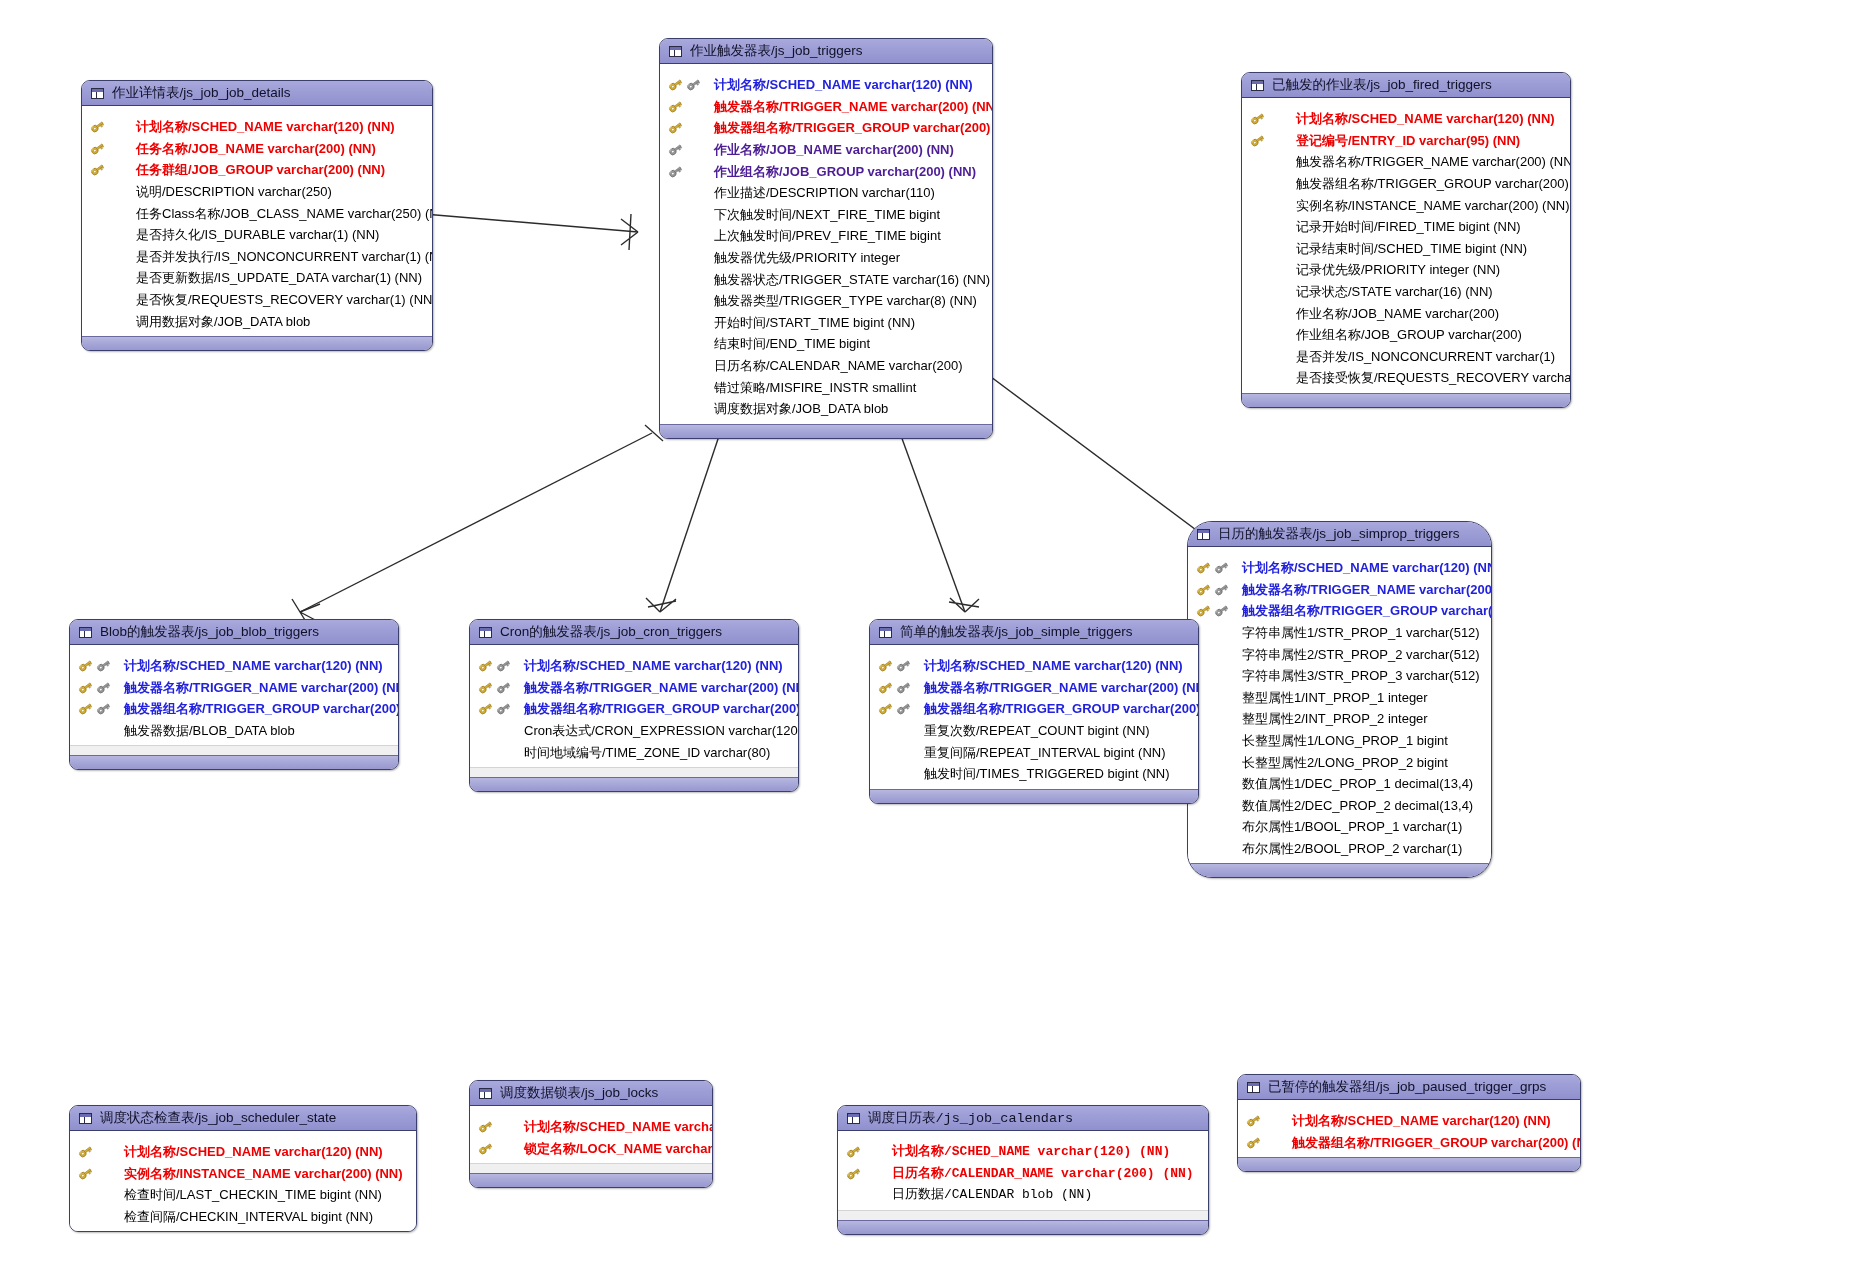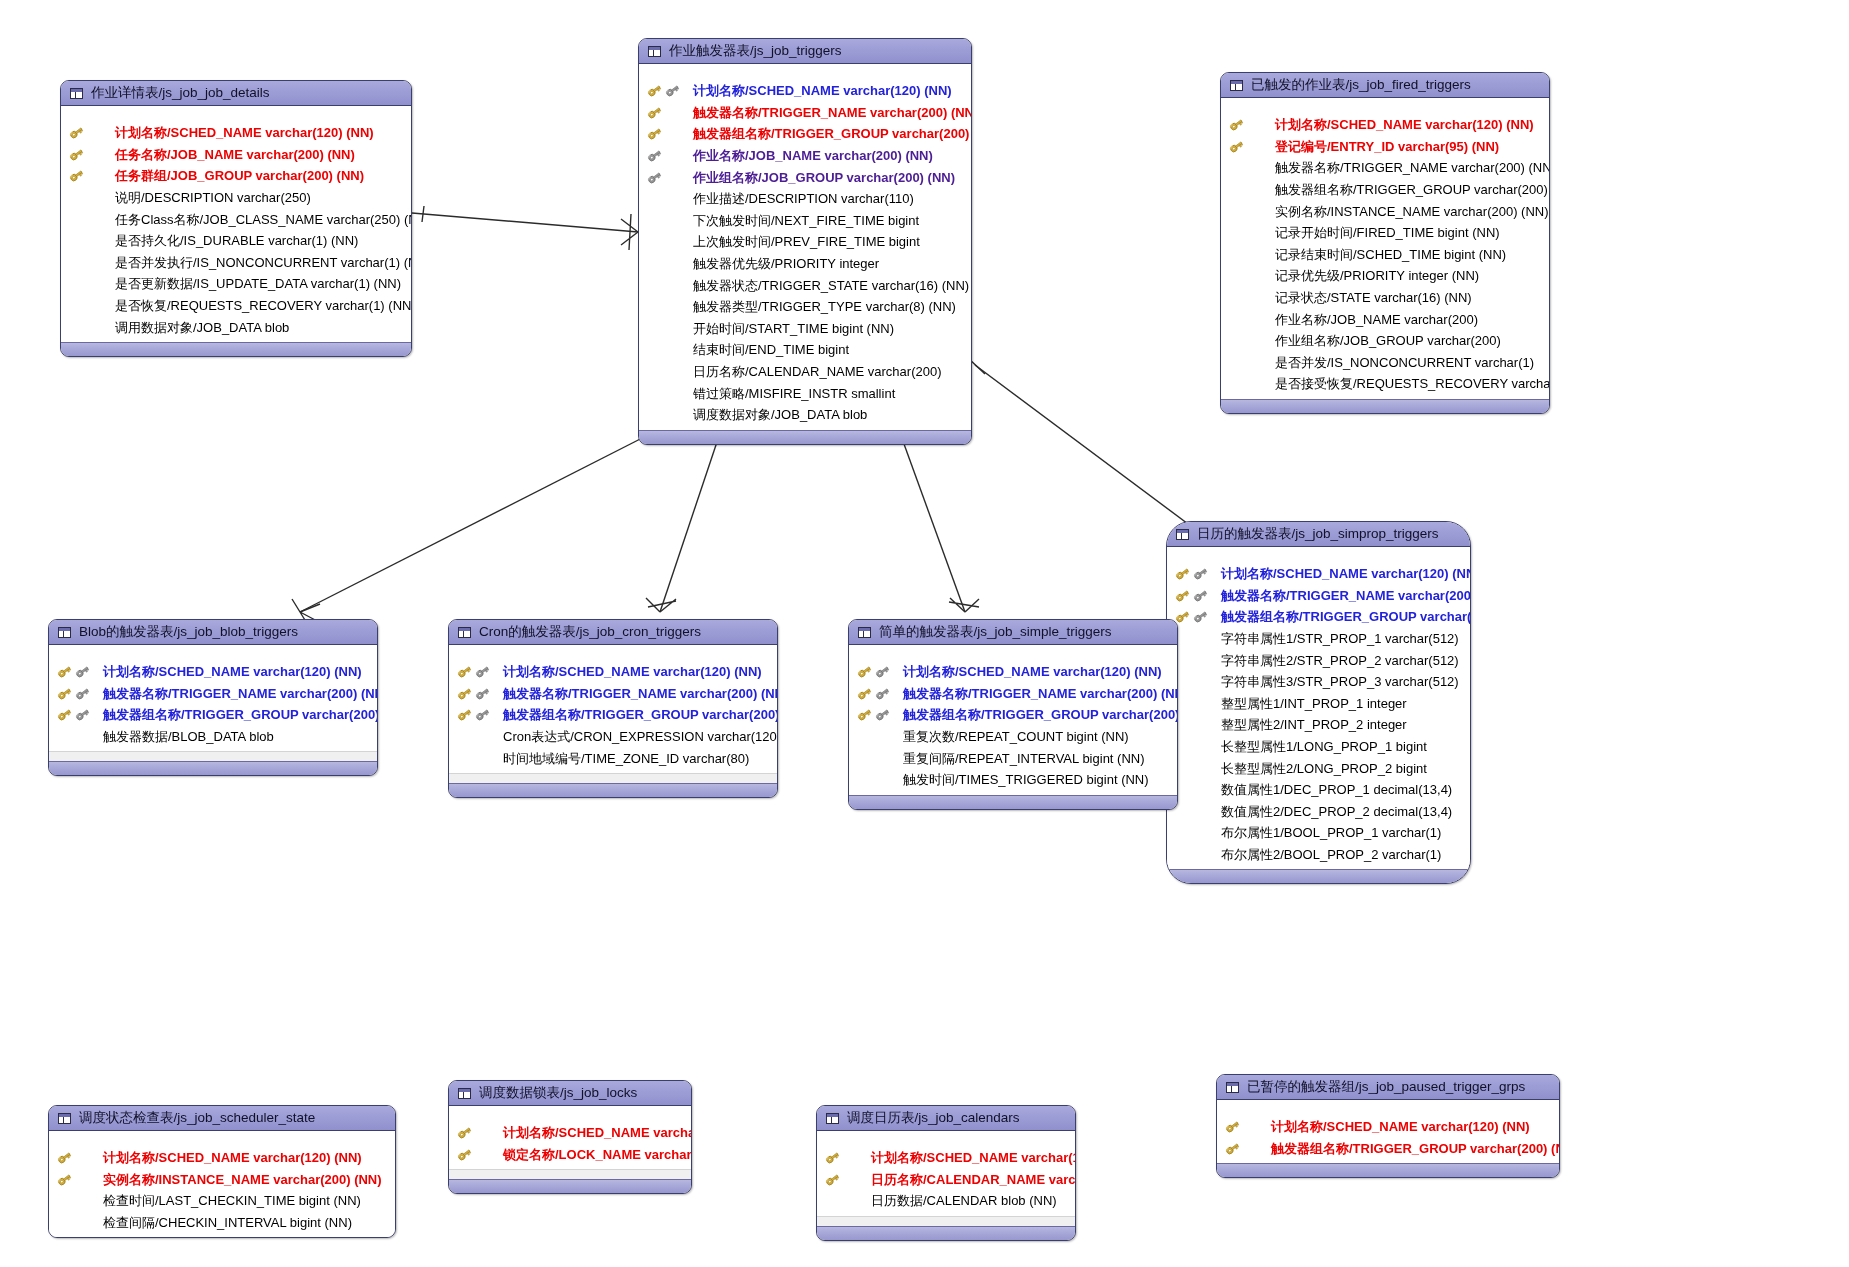--- a/index.html
+++ b/index.html
@@ -26,20 +26,21 @@
   }
   .entity {
     position: absolute;
     z-index: 2;
     box-sizing: border-box;
     border: 1px solid #3b3f6b;
     border-radius: 9px;
     background: #ffffff;
     box-shadow: 1px 1px 2px rgba(0,0,0,0.28);
     overflow: hidden;
+    margin-left: 21px;
   }
   .entity-header {
     display: flex;
     align-items: center;
     gap: 8px;
     height: 25px;
     padding: 0 9px;
     background: linear-gradient(to bottom, #a9a9dd 0%, #9d9dd6 45%, #9090ce 100%);
     border-bottom: 1px solid #3b3f6b;
     box-sizing: border-box;
@@ -70,21 +71,21 @@
     content: "";
     position: absolute;
     left: 4px;
     top: 3px;
     bottom: 0;
     width: 1px;
     background: #2b2b44;
   }
   .entity-body {
     background: #ffffff;
-    padding: 16px 0 4px 0;
+    padding: 10px 0 4px 0;
   }
   .attr-row {
     display: flex;
     align-items: center;
     height: 21.6px;
     padding: 0 10px 0 8px;
     white-space: nowrap;
   }
   .keyslot {
     width: 46px;
@@ -1021,21 +1022,21 @@
                   </g>
                 </svg>
               </span>
             </span>
             <span class="attr-label pk">锁定名称/LOCK_NAME varchar(40) (NN)</span>
           </div>
         </div>
         <div class="gapstrip"></div>
         <div class="entity-footer"></div>
       </div>
-      <div class="entity" style="left: 816px; top: 1105px; width: 260px;">
+      <div class="entity" style="left: 816px; top: 1105px; width: 372px; font-family: Liberation Mono, monospace;">
         <div class="entity-header">
           <span class="table-icon"></span>
           <span class="entity-title">调度日历表/js_job_calendars</span>
         </div>
         <div class="entity-body">
           <div class="attr-row">
             <span class="keyslot">
               <span class="key">
                 <svg width="15" height="13" viewBox="0 0 15 13">
                   <g transform="rotate(-38 7.5 6.5)">

